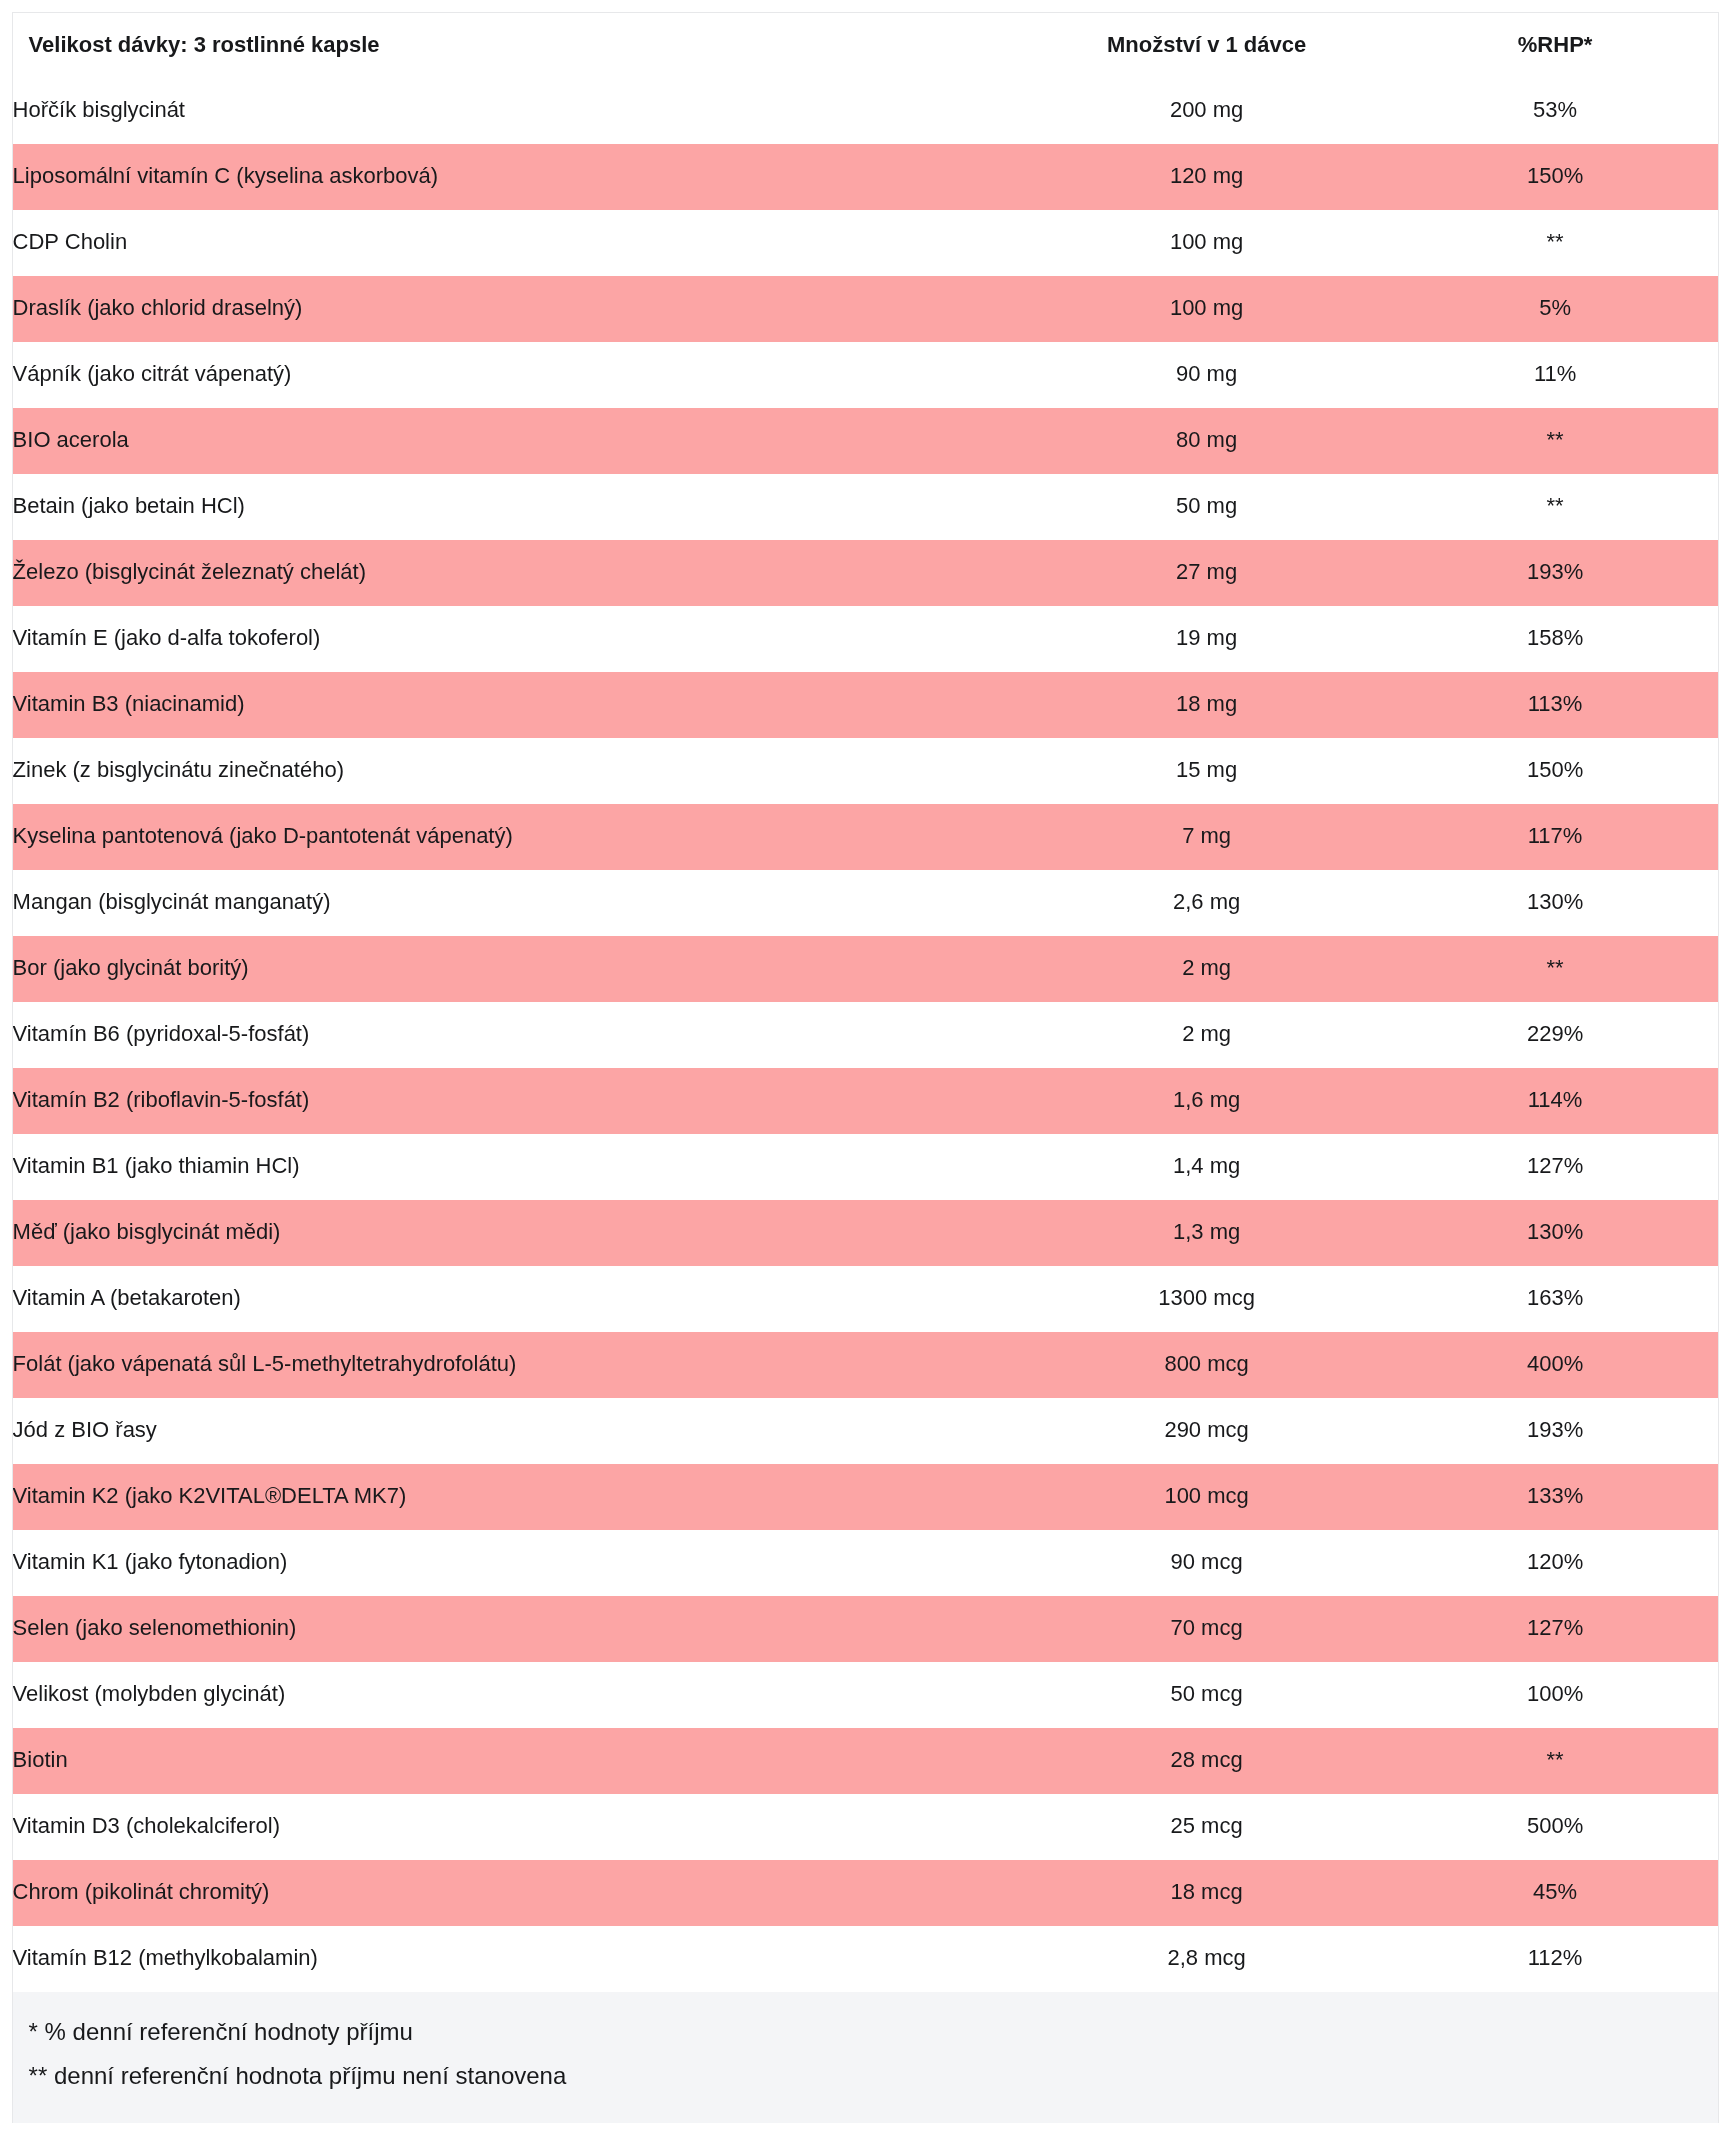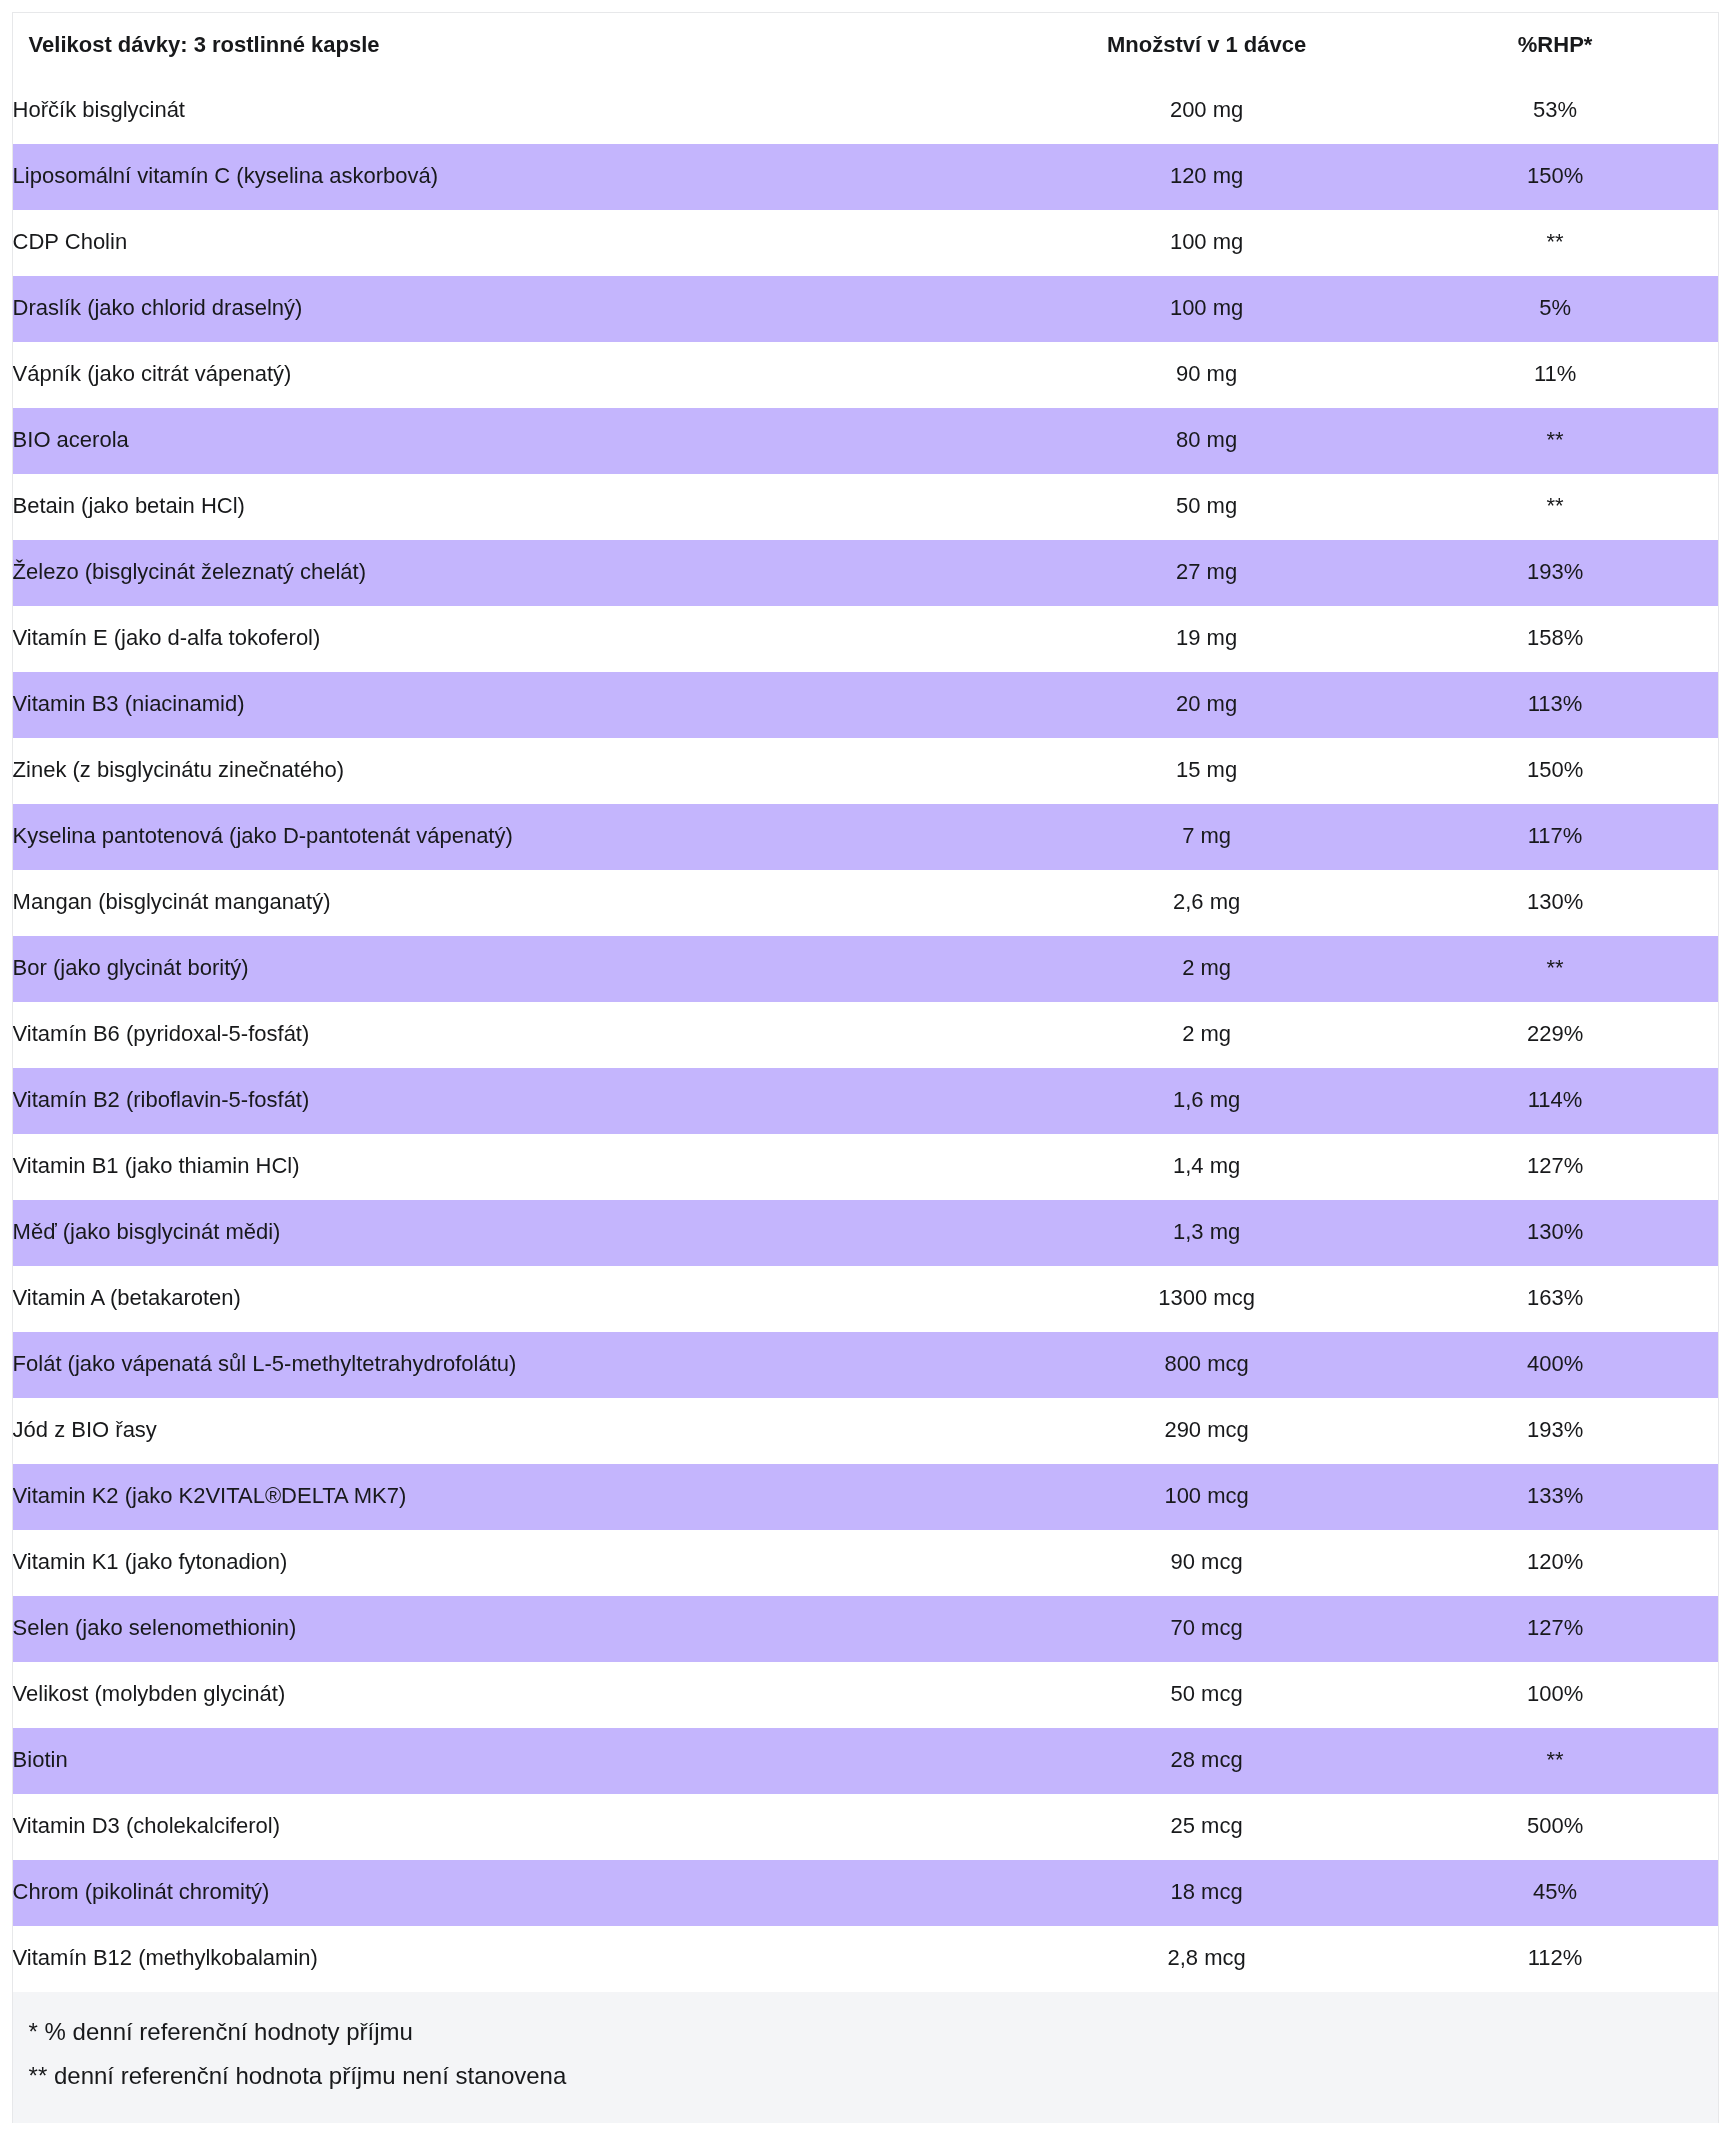--- a/index.html
+++ b/index.html
@@ -30,21 +30,21 @@
     width: 100%;
     border-collapse: collapse;
     table-layout: fixed;
   }
 
   .sf-table col.c-name   { width: 1009px; }
   .sf-table col.c-amount { width: 370px;  }
   .sf-table col.c-rhp    { width: 327px;  }
 
   .sf-table tr { background: #ffffff; }
-  .sf-table tr.alt { background: #c4b5fd; }
+  .sf-table tr.alt { background: #fca5a5; }
 
   .sf-table th,
   .sf-table td {
     padding: 0;
     height: 66px;
     vertical-align: middle;
     font-size: 22px;
     line-height: 1.3;
     font-weight: 400;
     color: #18191b;
@@ -136,21 +136,21 @@
           <td class="cell-amount">27 mg</td>
           <td class="cell-rhp">193%</td>
         </tr>
         <tr>
           <td class="cell-name">Vitamín E (jako d-alfa tokoferol)</td>
           <td class="cell-amount">19 mg</td>
           <td class="cell-rhp">158%</td>
         </tr>
         <tr class="alt">
           <td class="cell-name">Vitamin B3 (niacinamid)</td>
-          <td class="cell-amount">20 mg</td>
+          <td class="cell-amount">18 mg</td>
           <td class="cell-rhp">113%</td>
         </tr>
         <tr>
           <td class="cell-name">Zinek (z bisglycinátu zinečnatého)</td>
           <td class="cell-amount">15 mg</td>
           <td class="cell-rhp">150%</td>
         </tr>
         <tr class="alt">
           <td class="cell-name">Kyselina pantotenová (jako D-pantotenát vápenatý)</td>
           <td class="cell-amount">7 mg</td>

